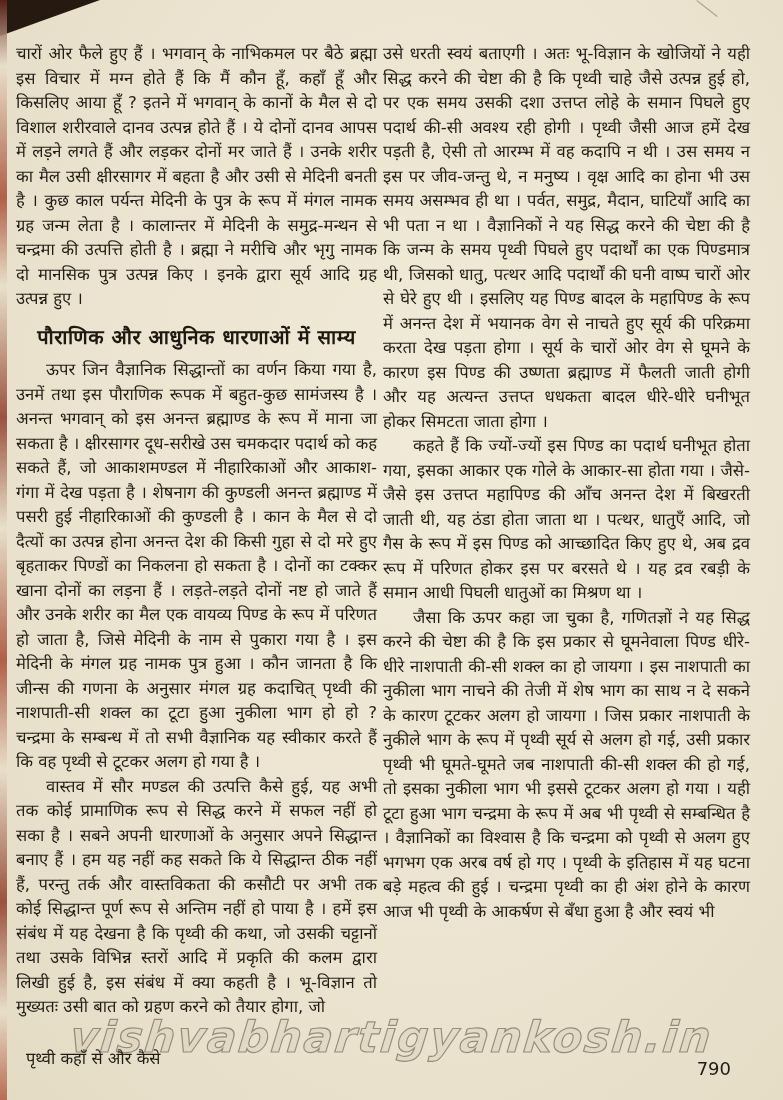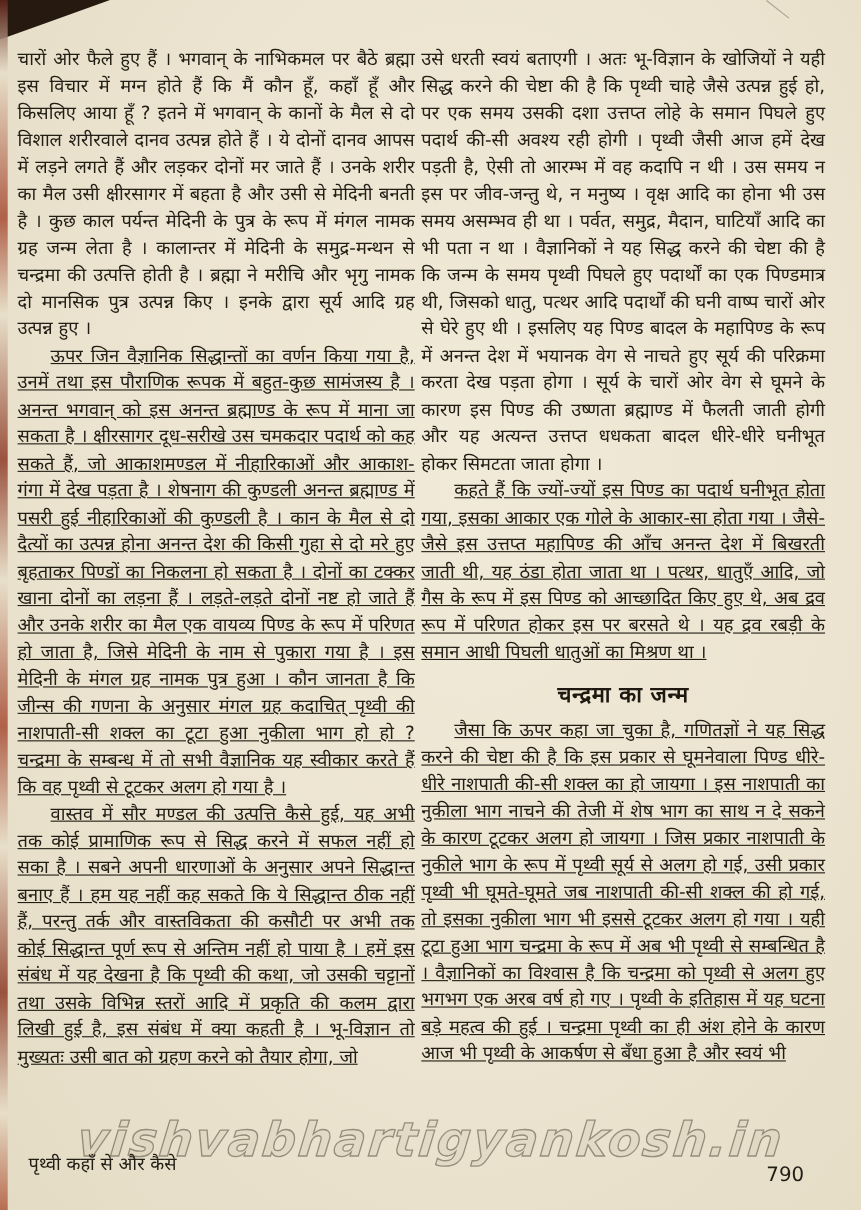--- a/index.html
+++ b/index.html
@@ -35,21 +35,21 @@
   
   .col{
     position:absolute;top:42px;
     color:#211d15;
     font-size:16.6px;line-height:24.5px;
     text-align:justify;
   }
   .col-left{left:16px;width:361px;}
   .col-right{left:383px;width:367px;}
   .col p{margin:0;}
-  .col p.indent{text-indent:30px;text-decoration:underline;}
+  .col p.indent{text-indent:30px;}
   h2.section{
     margin:13px 0 9px 0;
     text-align:center;
     font-size:20px;font-weight:600;
     color:#1d1910;
     letter-spacing:.5px;
   }
   
   .watermark{
     position:absolute;top:1012px;left:0;width:783px;
@@ -76,28 +76,28 @@
 <body>
 
 <div class="page">
 
   <div class="corner-shadow"></div>
   <div class="binding-edge"></div>
   <div class="scratch"></div>
 
   <div class="col col-left">
     <p>चारों ओर फैले हुए हैं । भगवान् के नाभिकमल पर बैठे ब्रह्मा इस विचार में मग्न होते हैं कि मैं कौन हूँ, कहाँ हूँ और किसलिए आया हूँ ? इतने में भगवान् के कानों के मैल से दो विशाल शरीरवाले दानव उत्पन्न होते हैं । ये दोनों दानव आपस में लड़ने लगते हैं और लड़कर दोनों मर जाते हैं । उनके शरीर का मैल उसी क्षीरसागर में बहता है और उसी से मेदिनी बनती है । कुछ काल पर्यन्त मेदिनी के पुत्र के रूप में मंगल नामक ग्रह जन्म लेता है । कालान्तर में मेदिनी के समुद्र-मन्थन से चन्द्रमा की उत्पत्ति होती है । ब्रह्मा ने मरीचि और भृगु नामक दो मानसिक पुत्र उत्पन्न किए । इनके द्वारा सूर्य आदि ग्रह उत्पन्न हुए ।</p>
+    <h2 class="section">पौराणिक और आधुनिक धारणाओं में साम्य</h2>
     <p class="indent">ऊपर जिन वैज्ञानिक सिद्धान्तों का वर्णन किया गया है, उनमें तथा इस पौराणिक रूपक में बहुत-कुछ सामंजस्य है । अनन्त भगवान् को इस अनन्त ब्रह्माण्ड के रूप में माना जा सकता है । क्षीरसागर दूध-सरीखे उस चमकदार पदार्थ को कह सकते हैं, जो आकाशमण्डल में नीहारिकाओं और आकाश-गंगा में देख पड़ता है । शेषनाग की कुण्डली अनन्त ब्रह्माण्ड में पसरी हुई नीहारिकाओं की कुण्डली है । कान के मैल से दो दैत्यों का उत्पन्न होना अनन्त देश की किसी गुहा से दो मरे हुए बृहताकर पिण्डों का निकलना हो सकता है । दोनों का टक्कर खाना दोनों का लड़ना हैं । लड़ते-लड़ते दोनों नष्ट हो जाते हैं और उनके शरीर का मैल एक वायव्य पिण्ड के रूप में परिणत हो जाता है, जिसे मेदिनी के नाम से पुकारा गया है । इस मेदिनी के मंगल ग्रह नामक पुत्र हुआ । कौन जानता है कि जीन्स की गणना के अनुसार मंगल ग्रह कदाचित् पृथ्वी की नाशपाती-सी शक्ल का टूटा हुआ नुकीला भाग हो हो ? चन्द्रमा के सम्बन्ध में तो सभी वैज्ञानिक यह स्वीकार करते हैं कि वह पृथ्वी से टूटकर अलग हो गया है ।</p>
     <p class="indent">वास्तव में सौर मण्डल की उत्पत्ति कैसे हुई, यह अभी तक कोई प्रामाणिक रूप से सिद्ध करने में सफल नहीं हो सका है । सबने अपनी धारणाओं के अनुसार अपने सिद्धान्त बनाए हैं । हम यह नहीं कह सकते कि ये सिद्धान्त ठीक नहीं हैं, परन्तु तर्क और वास्तविकता की कसौटी पर अभी तक कोई सिद्धान्त पूर्ण रूप से अन्तिम नहीं हो पाया है । हमें इस संबंध में यह देखना है कि पृथ्वी की कथा, जो उसकी चट्टानों तथा उसके विभिन्न स्तरों आदि में प्रकृति की कलम द्वारा लिखी हुई है, इस संबंध में क्या कहती है । भू-विज्ञान तो मुख्यतः उसी बात को ग्रहण करने को तैयार होगा, जो</p>
   </div>
 
   <div class="col col-right">
     <p>उसे धरती स्वयं बताएगी । अतः भू-विज्ञान के खोजियों ने यही सिद्ध करने की चेष्टा की है कि पृथ्वी चाहे जैसे उत्पन्न हुई हो, पर एक समय उसकी दशा उत्तप्त लोहे के समान पिघले हुए पदार्थ की-सी अवश्य रही होगी । पृथ्वी जैसी आज हमें देख पड़ती है, ऐसी तो आरम्भ में वह कदापि न थी । उस समय न इस पर जीव-जन्तु थे, न मनुष्य । वृक्ष आदि का होना भी उस समय असम्भव ही था । पर्वत, समुद्र, मैदान, घाटियाँ आदि का भी पता न था । वैज्ञानिकों ने यह सिद्ध करने की चेष्टा की है कि जन्म के समय पृथ्वी पिघले हुए पदार्थों का एक पिण्डमात्र थी, जिसको धातु, पत्थर आदि पदार्थों की घनी वाष्प चारों ओर से घेरे हुए थी । इसलिए यह पिण्ड बादल के महापिण्ड के रूप में अनन्त देश में भयानक वेग से नाचते हुए सूर्य की परिक्रमा करता देख पड़ता होगा । सूर्य के चारों ओर वेग से घूमने के कारण इस पिण्ड की उष्णता ब्रह्माण्ड में फैलती जाती होगी और यह अत्यन्त उत्तप्त धधकता बादल धीरे-धीरे घनीभूत होकर सिमटता जाता होगा ।</p>
     <p class="indent">कहते हैं कि ज्यों-ज्यों इस पिण्ड का पदार्थ घनीभूत होता गया, इसका आकार एक गोले के आकार-सा होता गया । जैसे-जैसे इस उत्तप्त महापिण्ड की आँच अनन्त देश में बिखरती जाती थी, यह ठंडा होता जाता था । पत्थर, धातुएँ आदि, जो गैस के रूप में इस पिण्ड को आच्छादित किए हुए थे, अब द्रव रूप में परिणत होकर इस पर बरसते थे । यह द्रव रबड़ी के समान आधी पिघली धातुओं का मिश्रण था ।</p>
-    <h2 class="section">चन्द्रमा का जन्म</h2>
     <p class="indent">जैसा कि ऊपर कहा जा चुका है, गणितज्ञों ने यह सिद्ध करने की चेष्टा की है कि इस प्रकार से घूमनेवाला पिण्ड धीरे-धीरे नाशपाती की-सी शक्ल का हो जायगा । इस नाशपाती का नुकीला भाग नाचने की तेजी में शेष भाग का साथ न दे सकने के कारण टूटकर अलग हो जायगा । जिस प्रकार नाशपाती के नुकीले भाग के रूप में पृथ्वी सूर्य से अलग हो गई, उसी प्रकार पृथ्वी भी घूमते-घूमते जब नाशपाती की-सी शक्ल की हो गई, तो इसका नुकीला भाग भी इससे टूटकर अलग हो गया । यही टूटा हुआ भाग चन्द्रमा के रूप में अब भी पृथ्वी से सम्बन्धित है । वैज्ञानिकों का विश्वास है कि चन्द्रमा को पृथ्वी से अलग हुए भगभग एक अरब वर्ष हो गए । पृथ्वी के इतिहास में यह घटना बड़े महत्व की हुई । चन्द्रमा पृथ्वी का ही अंश होने के कारण आज भी पृथ्वी के आकर्षण से बँधा हुआ है और स्वयं भी</p>
   </div>
 
   <div class="watermark">vishvabhartigyankosh.in</div>
 
   <div class="footer-title">पृथ्वी कहाँ से और कैसे</div>
   <div class="footer-page">790</div>
 
 </div>
 

